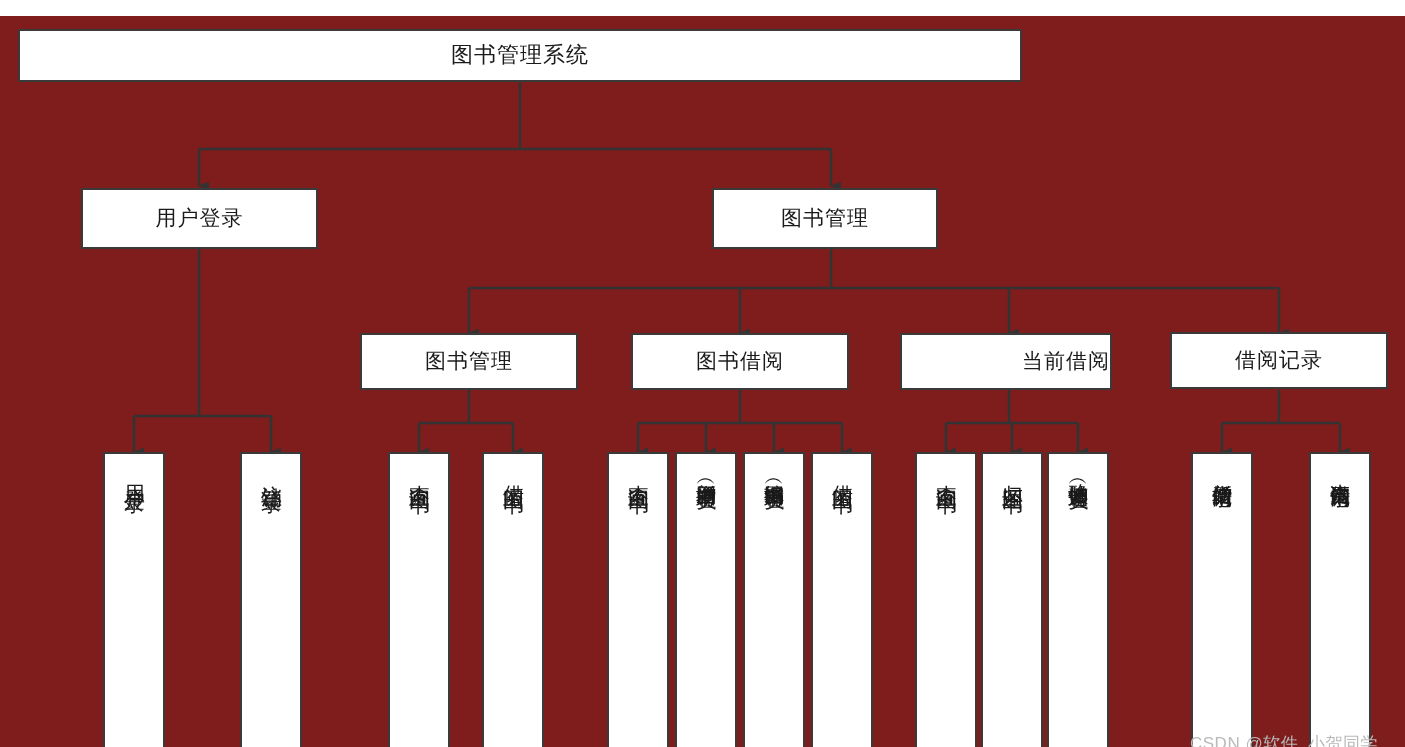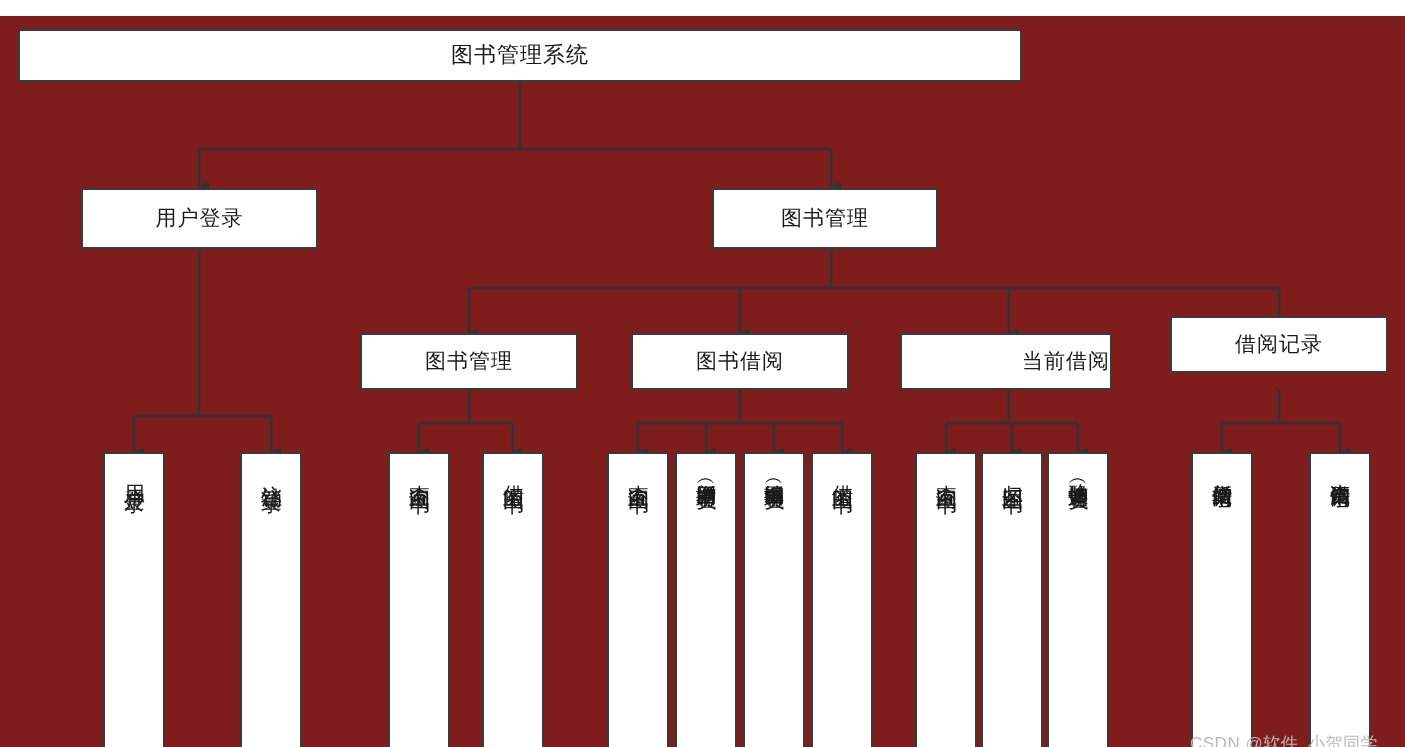--- a/index.html
+++ b/index.html
@@ -152,21 +152,21 @@
 
   <div class="node horiz" style="left:360px; top:317px; width:218px; height:57px;">
     <span class="node-label">图书管理</span>
   </div>
   <div class="node horiz" style="left:631px; top:317px; width:218px; height:57px;">
     <span class="node-label">图书借阅</span>
   </div>
   <div class="node horiz" style="left:900px; top:317px; width:212px; height:57px;justify-content:flex-end;">
     <span class="node-label">当前借阅</span>
   </div>
-  <div class="node horiz" style="left:1170px; top:300px; width:218px; height:57px;">
+  <div class="node horiz" style="left:1170px; top:316px; width:218px; height:57px;">
     <span class="node-label">借阅记录</span>
   </div>
 
   <div class="node leaf" style="left:103px; top:436px; width:62px; height:299px;">
     <span class="node-label">用户登录</span>
   </div>
   <div class="node leaf" style="left:240px; top:436px; width:62px; height:299px;">
     <span class="node-label">注销登录</span>
   </div>
 

